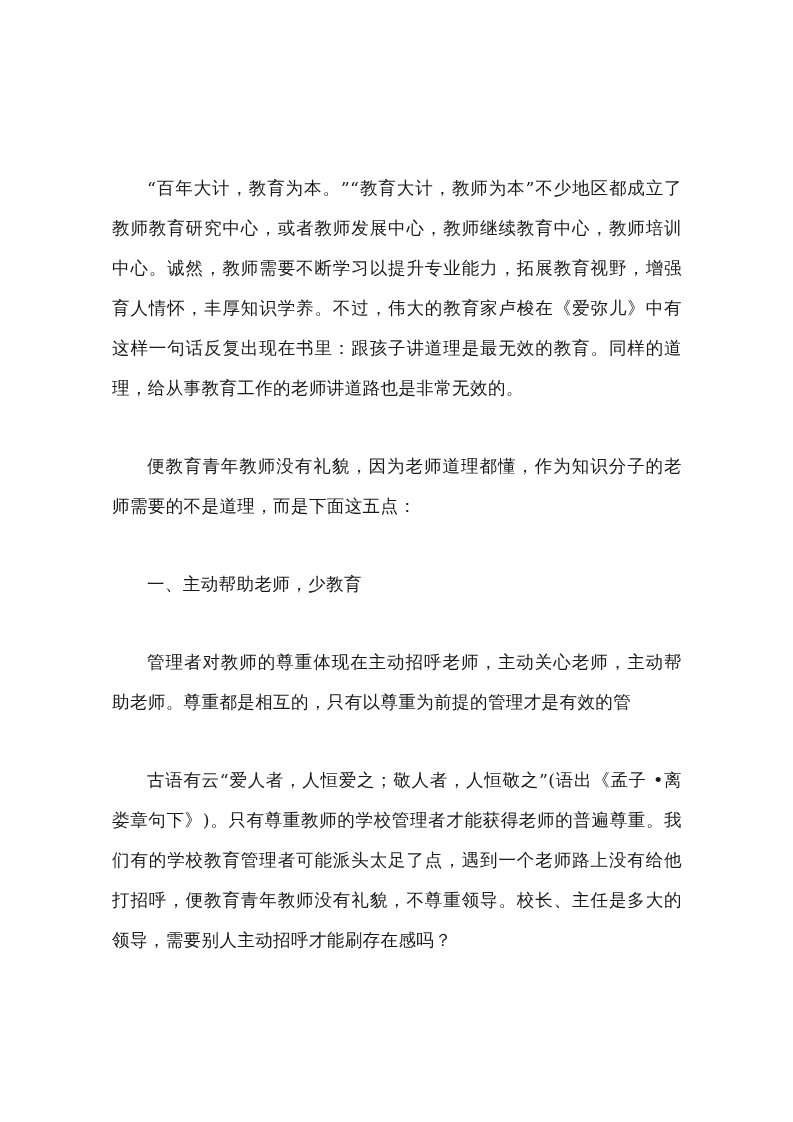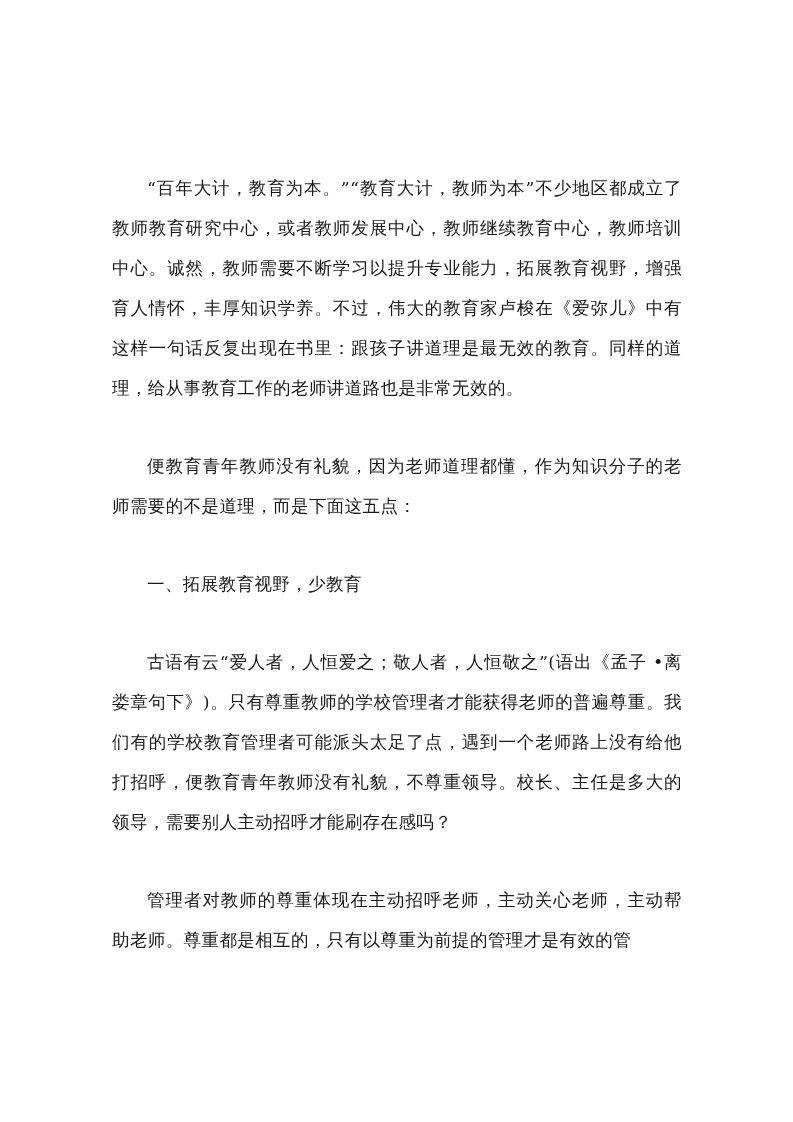--- a/index.html
+++ b/index.html
@@ -49,17 +49,17 @@
     color: #1a1a1a;
   }
 </style>
 </head>
 <body>
 
 <div class="page">
   <div class="content">
     <p class="para">“百年大计，教育为本。”“教育大计，教师为本”不少地区都成立了教师教育研究中心，或者教师发展中心，教师继续教育中心，教师培训中心。诚然，教师需要不断学习以提升专业能力，拓展教育视野，增强育人情怀，丰厚知识学养。不过，伟大的教育家卢梭在《爱弥儿》中有这样一句话反复出现在书里：跟孩子讲道理是最无效的教育。同样的道理，给从事教育工作的老师讲道路也是非常无效的。</p>
     <p class="para">便教育青年教师没有礼貌，因为老师道理都懂，作为知识分子的老师需要的不是道理，而是下面这五点：</p>
-    <p class="heading">一、拓展教育视野，少教育</p>
+    <p class="heading">一、主动帮助老师，少教育</p>
+    <p class="para">管理者对教师的尊重体现在主动招呼老师，主动关心老师，主动帮助老师。尊重都是相互的，只有以尊重为前提的管理才是有效的管</p>
     <p class="para">古语有云“爱人者，人恒爱之；敬人者，人恒敬之”(语出《孟子 •离娄章句下》)。只有尊重教师的学校管理者才能获得老师的普遍尊重。我们有的学校教育管理者可能派头太足了点，遇到一个老师路上没有给他打招呼，便教育青年教师没有礼貌，不尊重领导。校长、主任是多大的领导，需要别人主动招呼才能刷存在感吗？</p>
-    <p class="para">管理者对教师的尊重体现在主动招呼老师，主动关心老师，主动帮助老师。尊重都是相互的，只有以尊重为前提的管理才是有效的管</p>
   </div>
 </div>
 
 </body></html>

